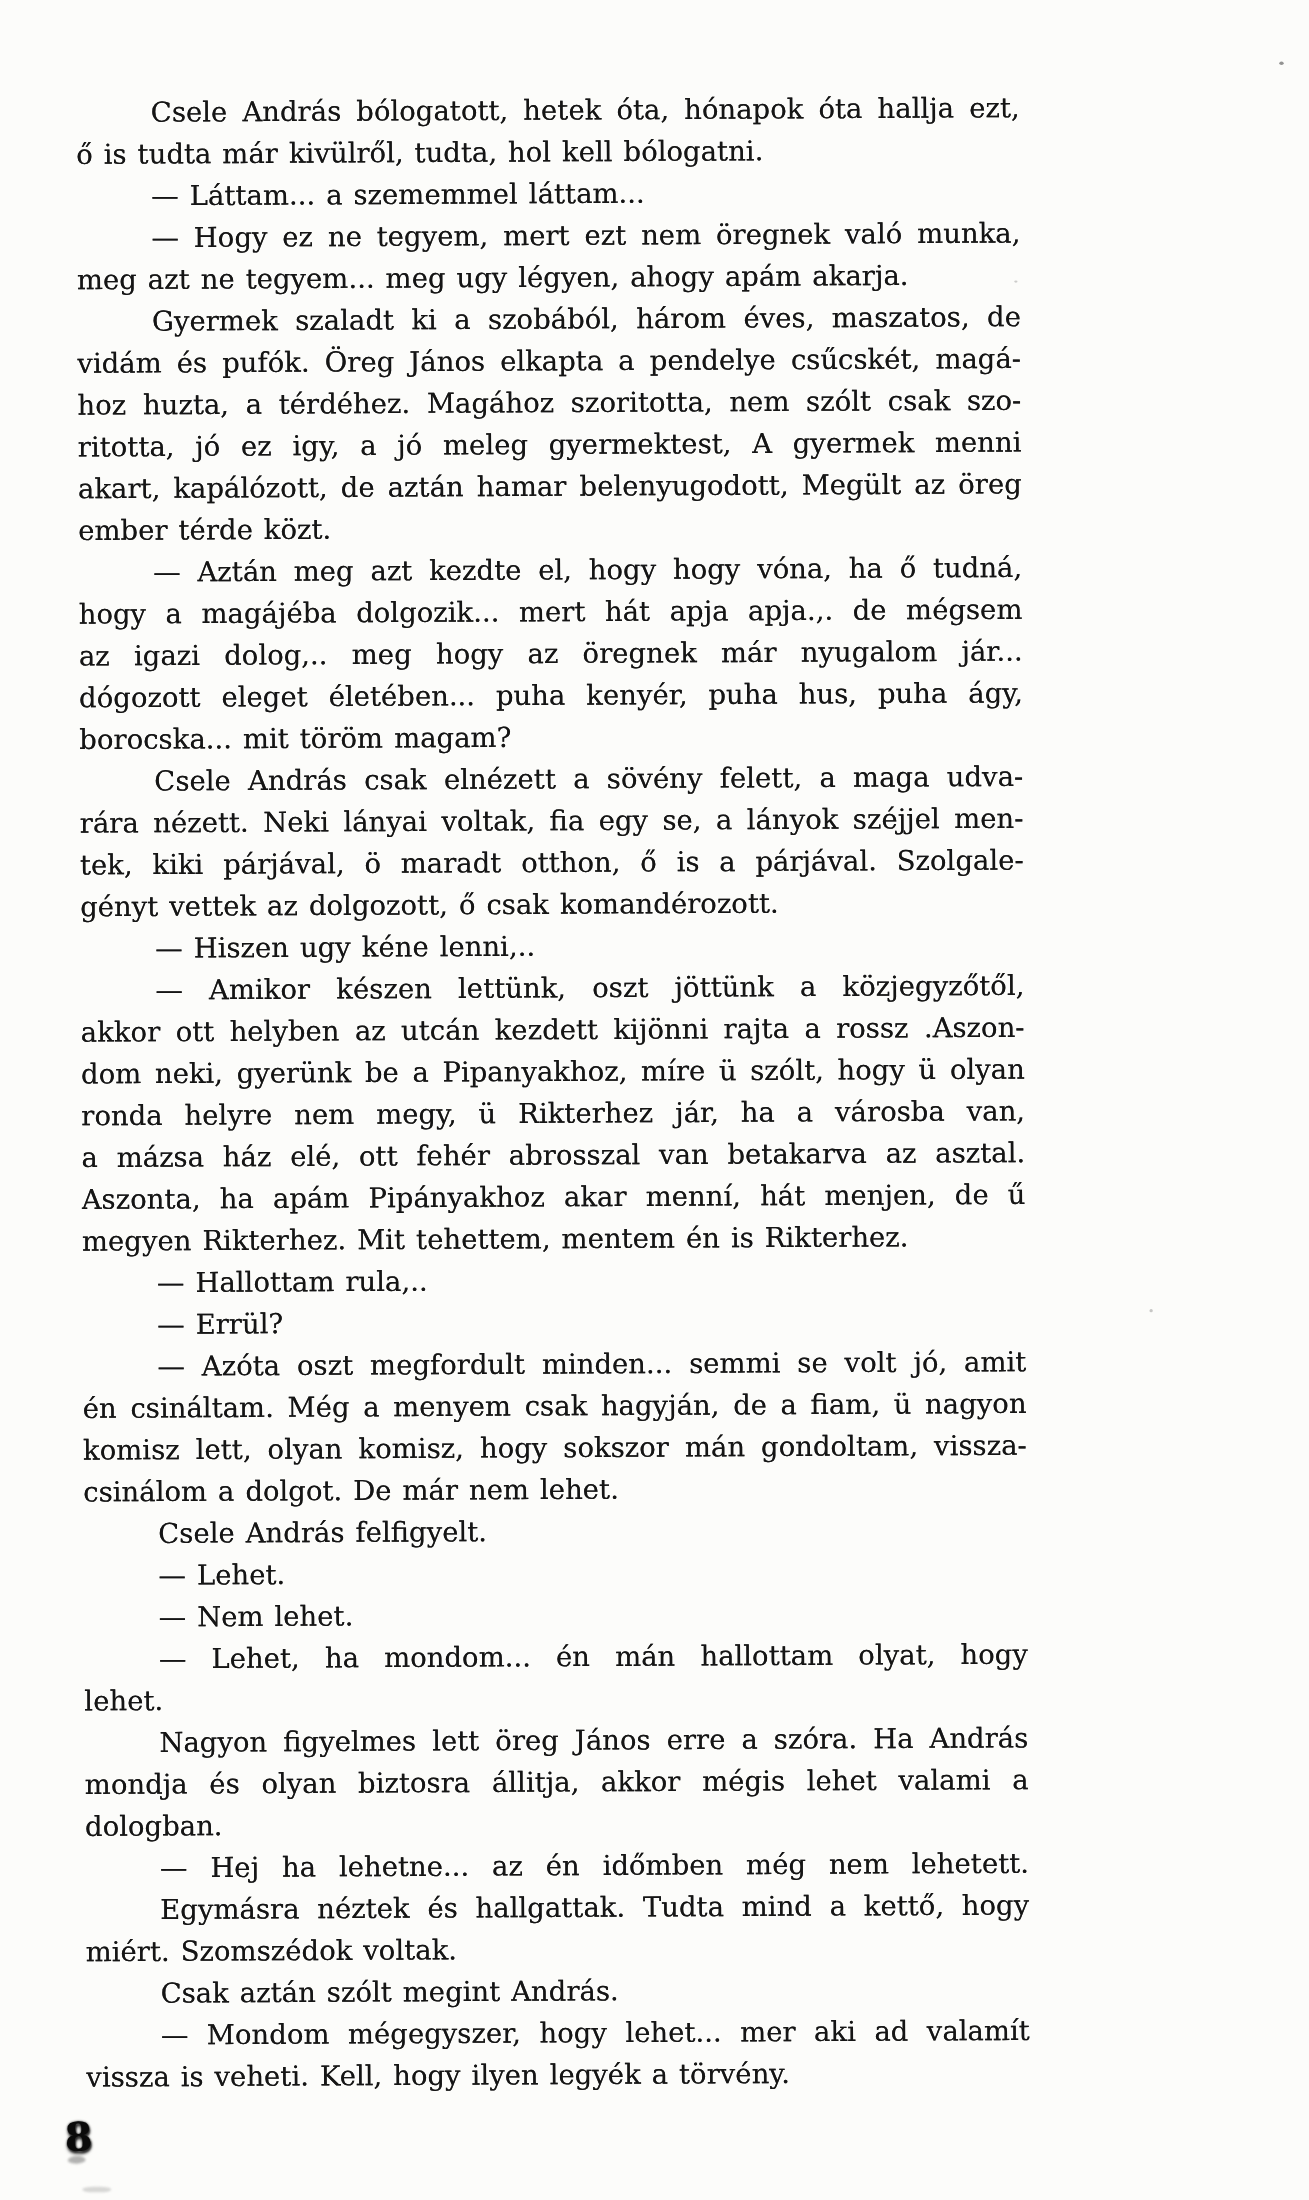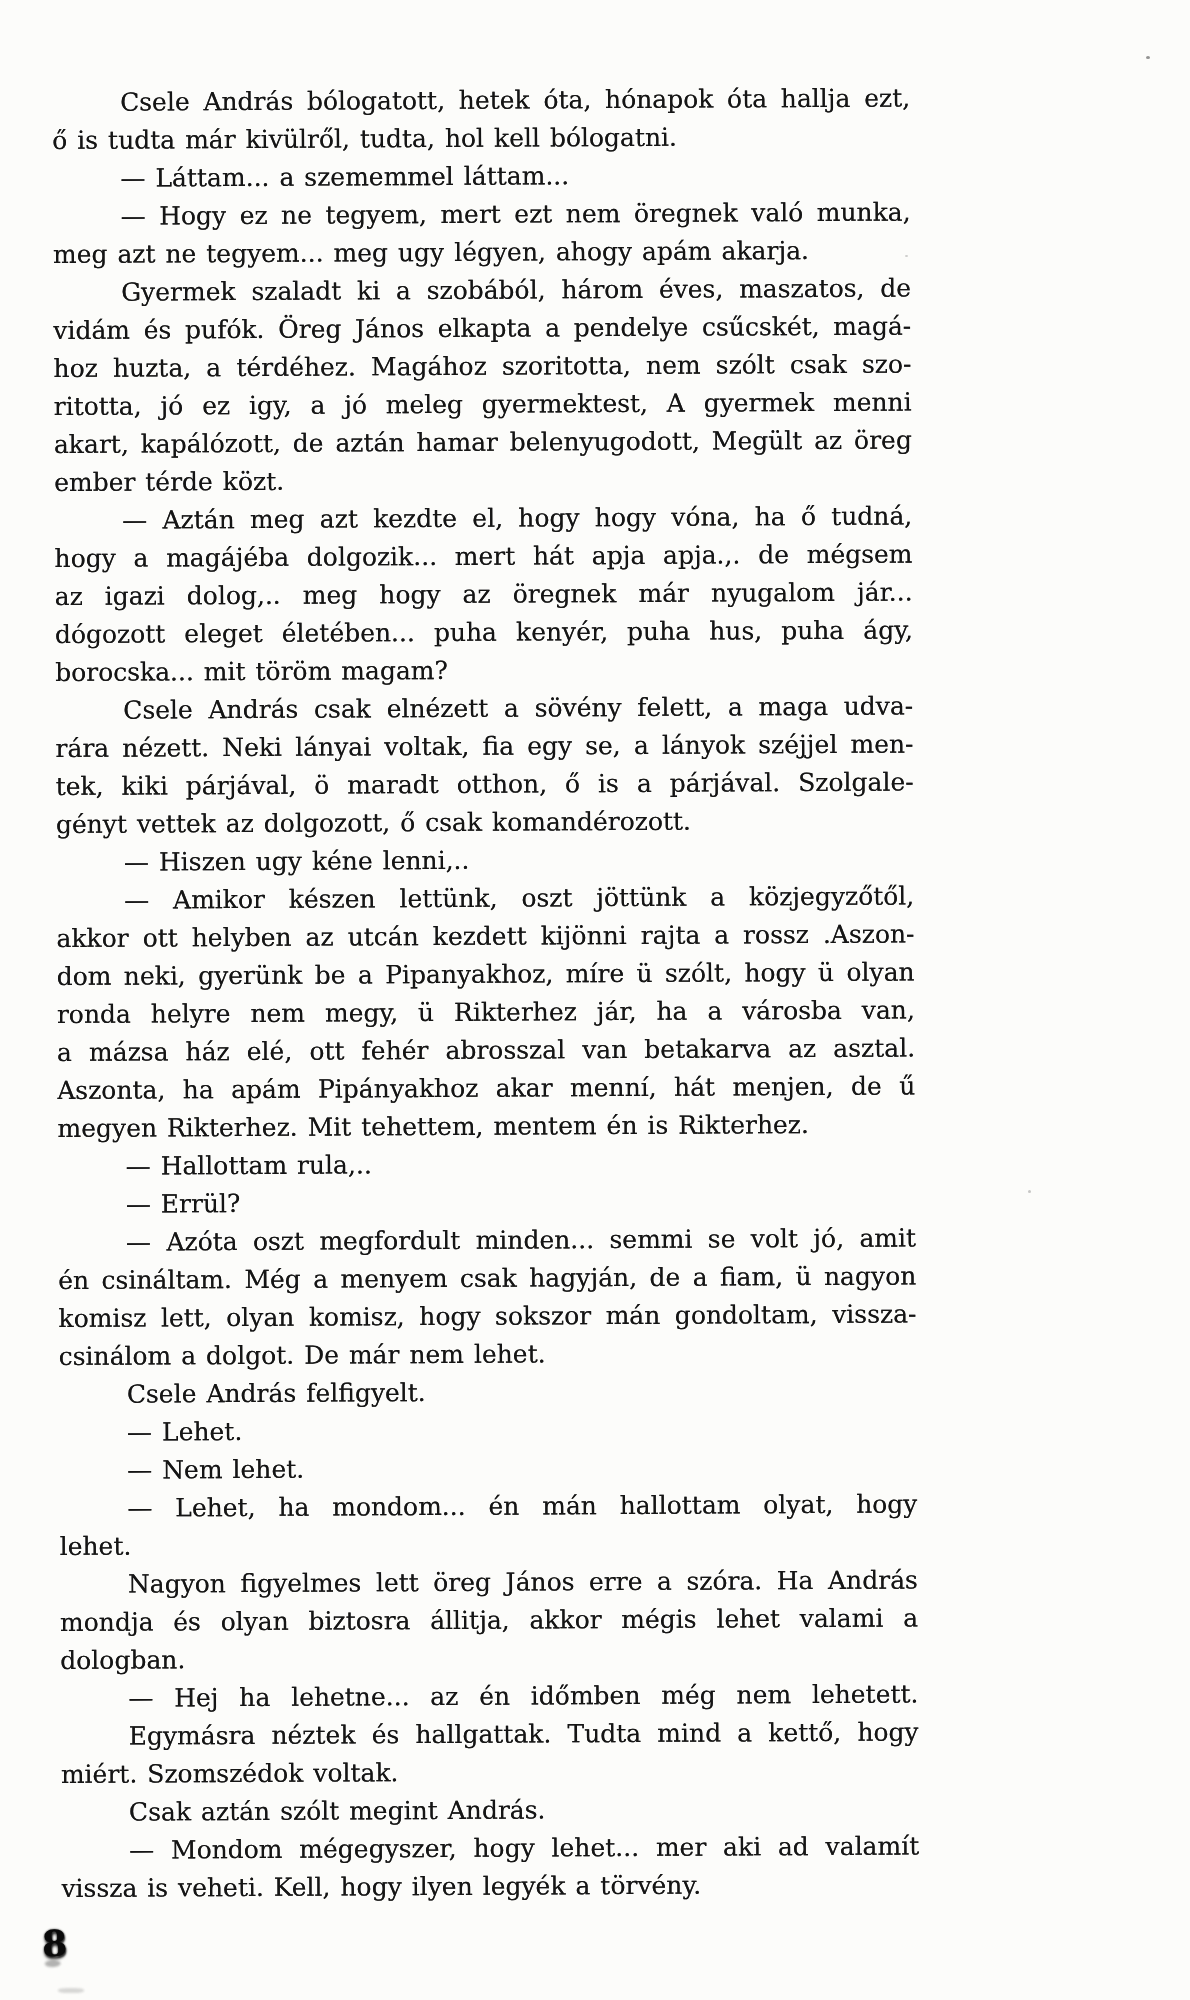--- a/index.html
+++ b/index.html
@@ -11,20 +11,21 @@
     height: 2000px;
     position: relative;
     overflow: hidden;
     background: #fcfcfa;
     font-family: "DejaVu Serif", serif;
     color: #151515;
   }
   .scan-page {
     position: absolute;
     inset: 0;
+    margin-left: 17px;
   }
   .text-block {
     position: absolute;
     left: 52px;
     top: 84px;
     width: 858px;
     transform: rotate(-0.3deg);
     transform-origin: top left;
   }
   .line {

